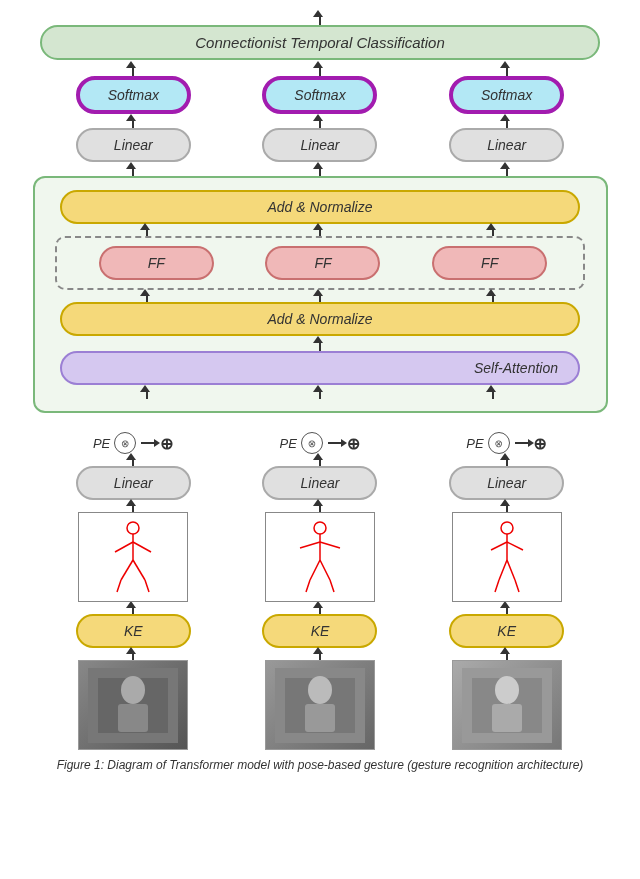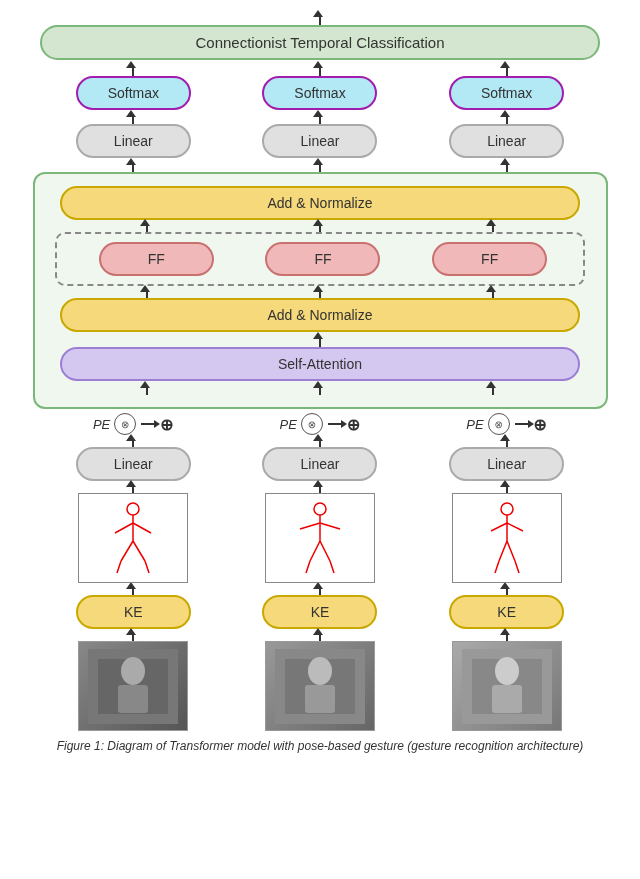--- a/index.html
+++ b/index.html
@@ -27,33 +27,34 @@
     .pill {
       border-radius: 25px;
       padding: 7px 20px;
       text-align: center;
       font-size: 14px;
       font-weight: 500;
       display: flex;
       align-items: center;
       justify-content: center;
       white-space: nowrap;
+      font-style: italic;
     }
 
     .pill-ctc {
       background: #d4e6d0;
       border: 2px solid #7ab87a;
       color: #333;
       width: 560px;
       font-size: 15px;
     }
 
     .pill-softmax {
       background: #b3e8f5;
-      border: 2px solid #a21caf;
+      border: 4px solid #a21caf;
       color: #333;
       width: 115px;
     }
 
     .pill-linear {
       background: #e0e0e0;
       border: 2px solid #aaa;
       color: #333;
       width: 115px;
     }
@@ -72,20 +73,21 @@
       color: #333;
       width: 115px;
     }
 
     .pill-self-attention {
       background: #d5c8f0;
       border: 2px solid #9b7fd4;
       color: #333;
       width: 520px;
       font-size: 14px;
+      justify-content: flex-end;
     }
 
     .pill-ke {
       background: #f5d97a;
       border: 2px solid #c9a800;
       color: #333;
       width: 115px;
     }
 
     
@@ -441,21 +443,21 @@
       <div class="col-item" style="width:140px;">
           <div class="v-arrow">
             <div class="v-arrowhead-up"></div>
             <div class="v-line" style="height:7px;"></div>
           </div>
         </div>
     </div>
 
   </div>
 
-  <div class="row-3" style="margin-top:4px;">
+  <div class="row-3" style="margin-top:19px;">
     <div class="col-item" style="width:140px;">
       <div class="pe-row">
         <span class="pe-label">PE</span>
         <div class="circle-sym">⊗</div>
         <div class="arrow-right"></div>
         <div style="font-size:16px; font-weight:bold; color:#333;">⊕</div>
       </div>
     </div>
     <div class="col-item" style="width:140px;">
       <div class="pe-row">

